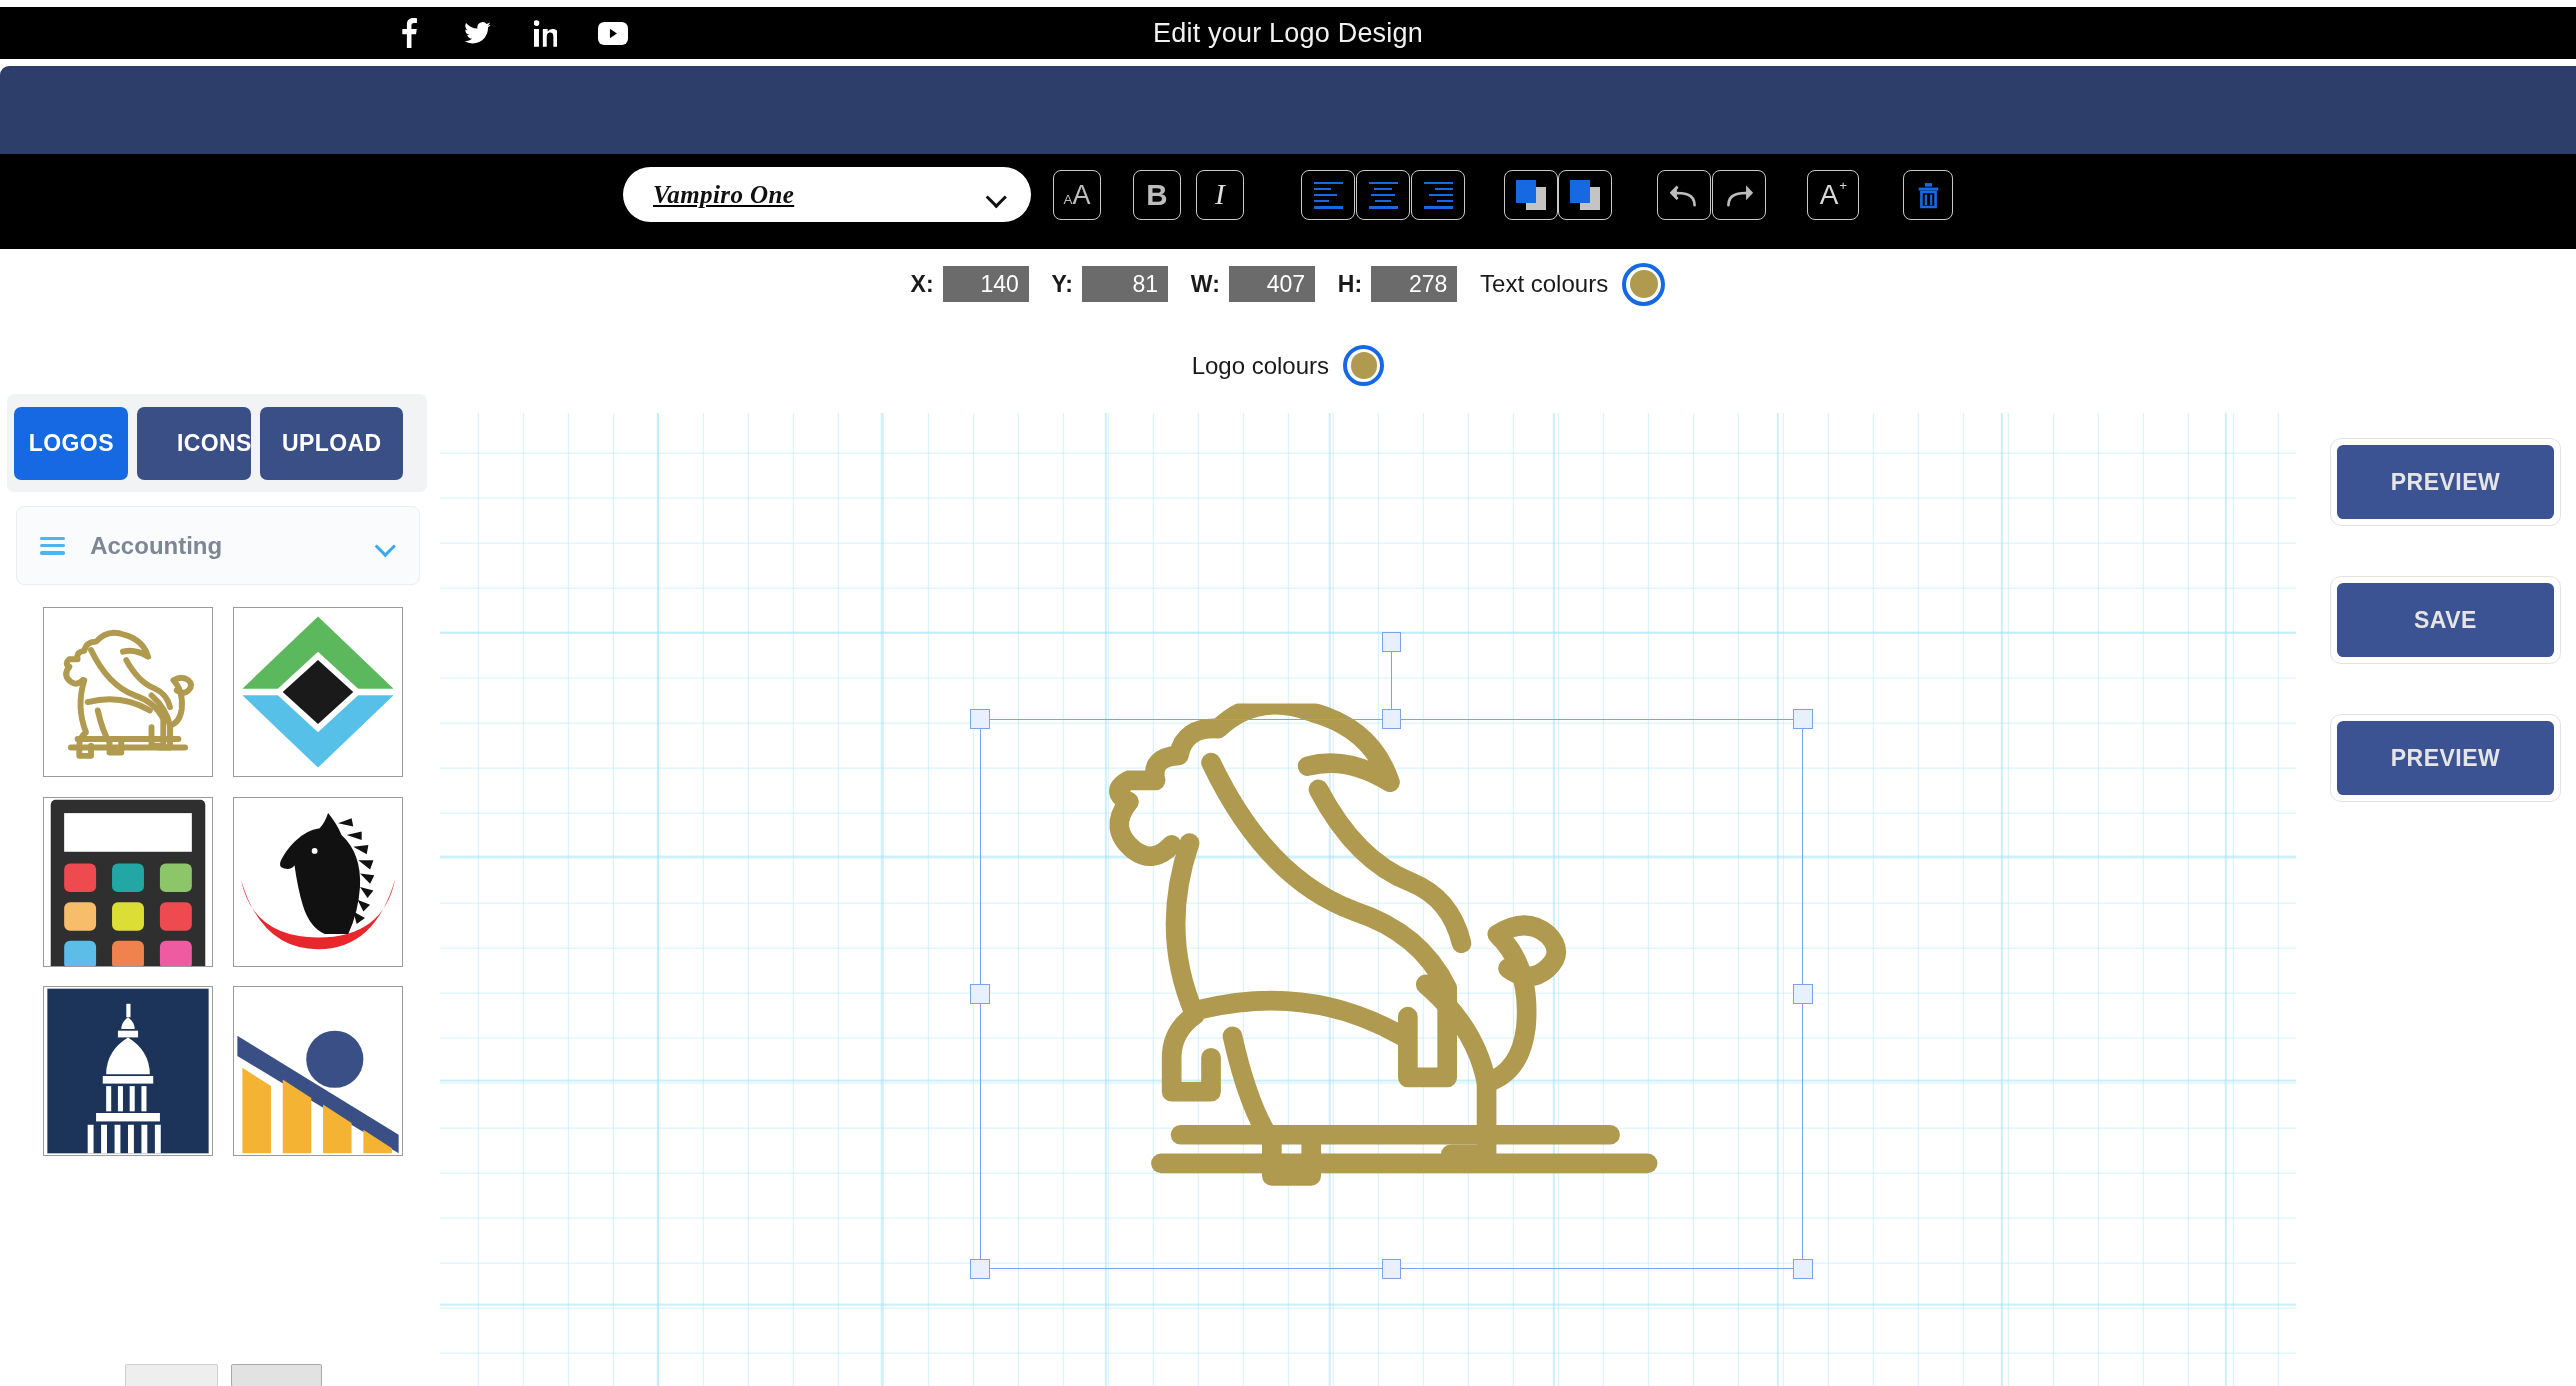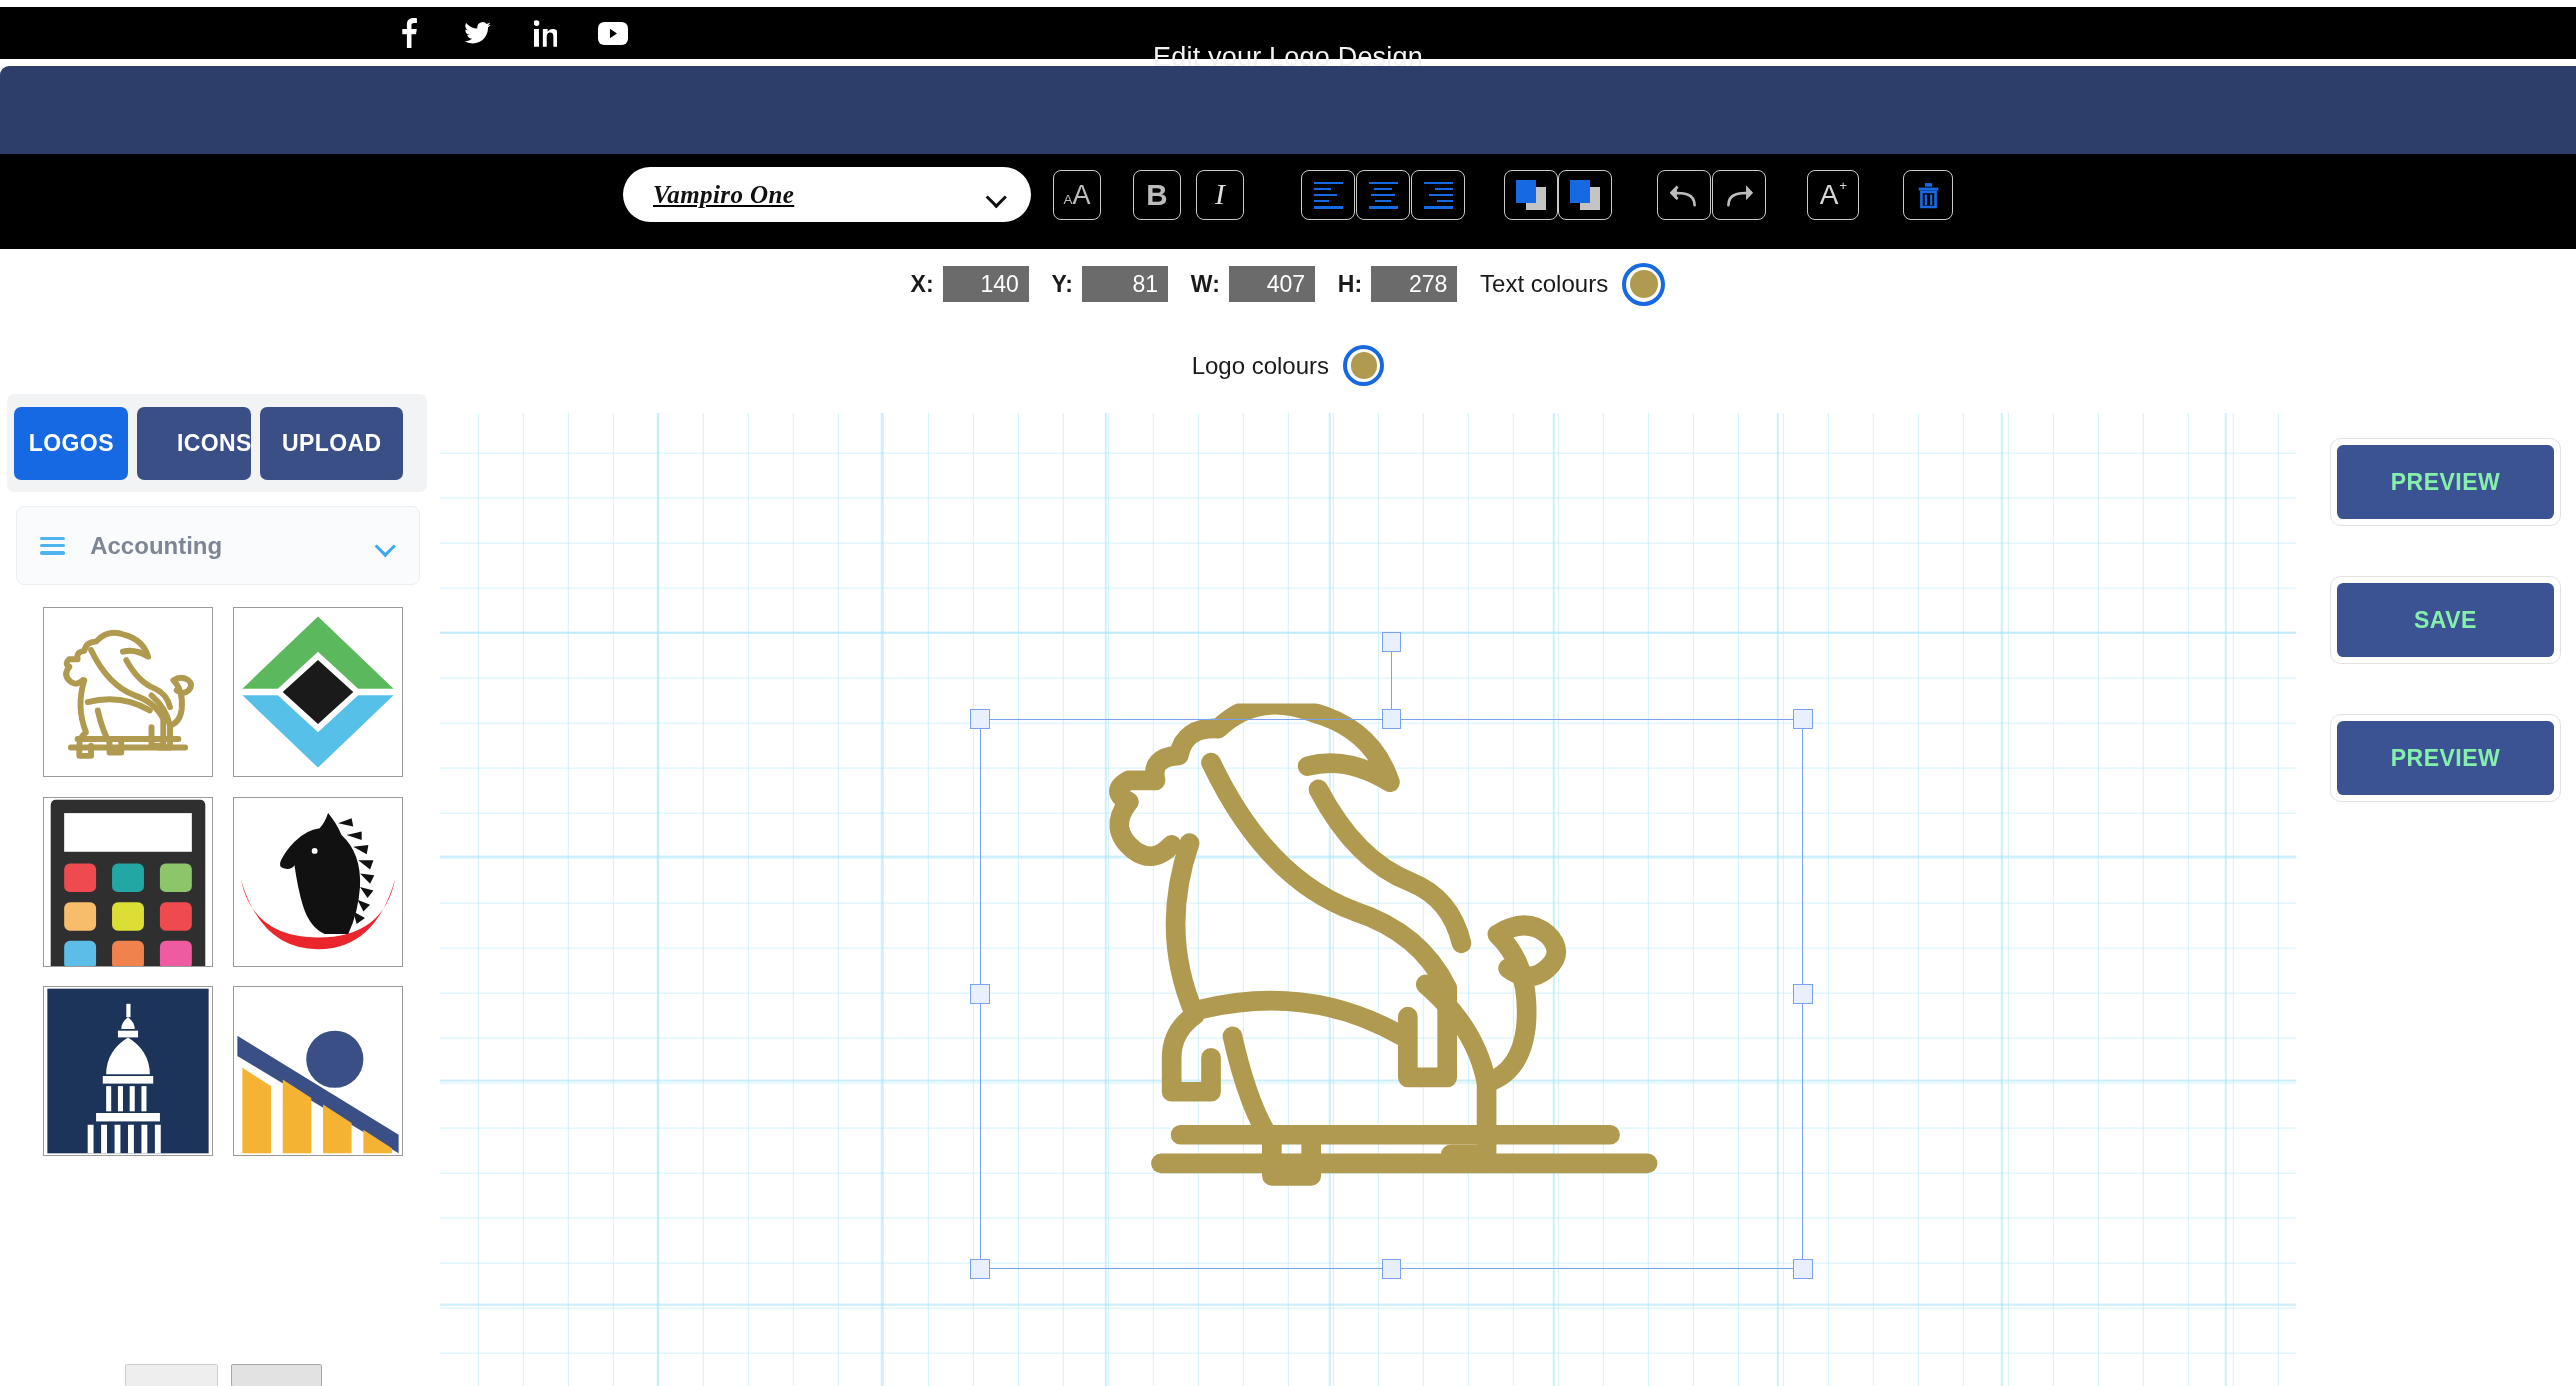--- a/index.html
+++ b/index.html
@@ -25,21 +25,20 @@
   .social-ico {
     width: 30px; height: 32px; display: flex; align-items: center; justify-content: center;
     color: #ffffff;
   }
   .social-ico svg { display:block; }
   .topbar-title {
     position: absolute; left: 0; top: 0; width: 2576px; height: 52px;
     display: flex; align-items: center; justify-content: center;
     color: #f2f2f2; font-size: 27px; font-weight: 400; letter-spacing: 0.2px;
     font-family: "Liberation Sans", sans-serif;
-    margin-top: 24px;
   }
 
   
   .navyband {
     position: absolute; left: 0; top: 66px; width: 2576px; height: 88px;
     background: #2e3e6b;
     border-top-left-radius: 9px; border-top-right-radius: 0;
   }
 
   
@@ -226,21 +225,21 @@
   }
 
   
   .rightpanel { position:absolute; left: 2330px; top: 438px; width: 233px; }
   .act-wrap {
     width: 231px; height: 88px; border: 1.8px solid #e2e2e2; border-radius: 10.7px;
     padding: 6.3px; margin-bottom: 50px; background:#fff;
   }
   .act-btn {
     width: 100%; height: 100%; background:#3b5293; border-radius: 6.3px;
-    color:#86efac; font-size: 23px; font-weight: 700; letter-spacing: 0.5px;
+    color:#e5e5e5; font-size: 23px; font-weight: 700; letter-spacing: 0.5px;
     display:flex; align-items:center; justify-content:center; cursor:pointer;
   }
 
   
   .bottom-bits { position:absolute; left:0; top:1351px; width:440px; height:36px; }
   .bb1 { position:absolute; left:125px; top:12.5px; width:93px; height:23px;
          border:1.8px solid #cfcfcf; background:#eeeeee; border-radius:1.8px; }
   .bb2 { position:absolute; left:231px; top:12.5px; width:91px; height:23px;
          border:1.8px solid #a8a8a8; background:#e2e2e2; border-radius:1.8px; }
   .bb-shade { position:absolute; left:0; top:0; width:440px; height:36px;

